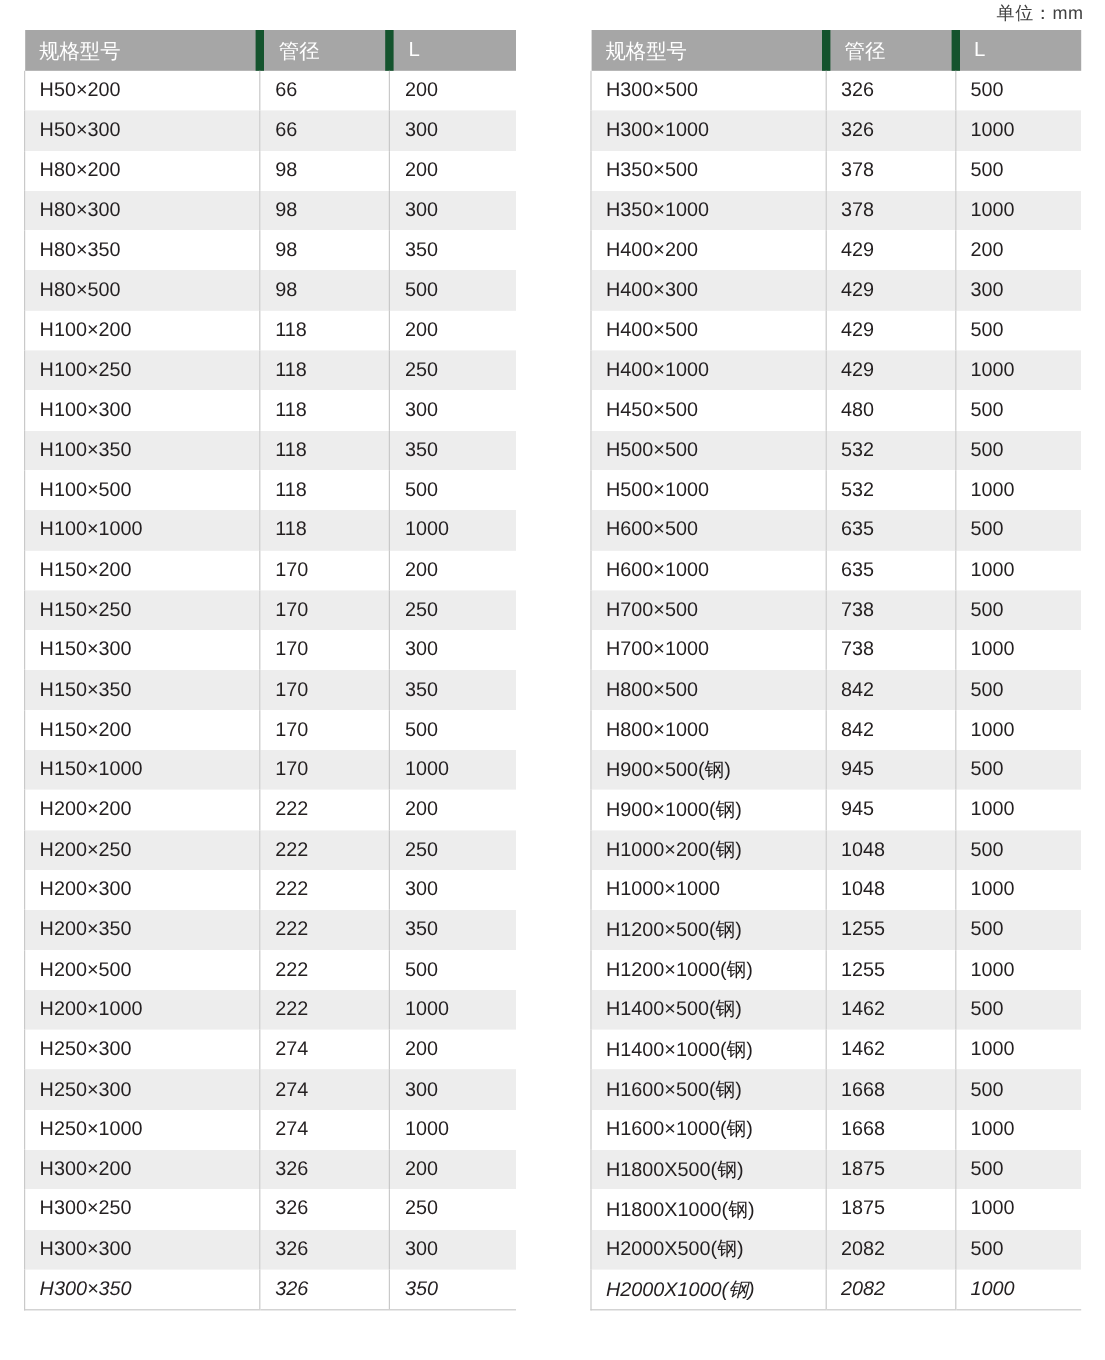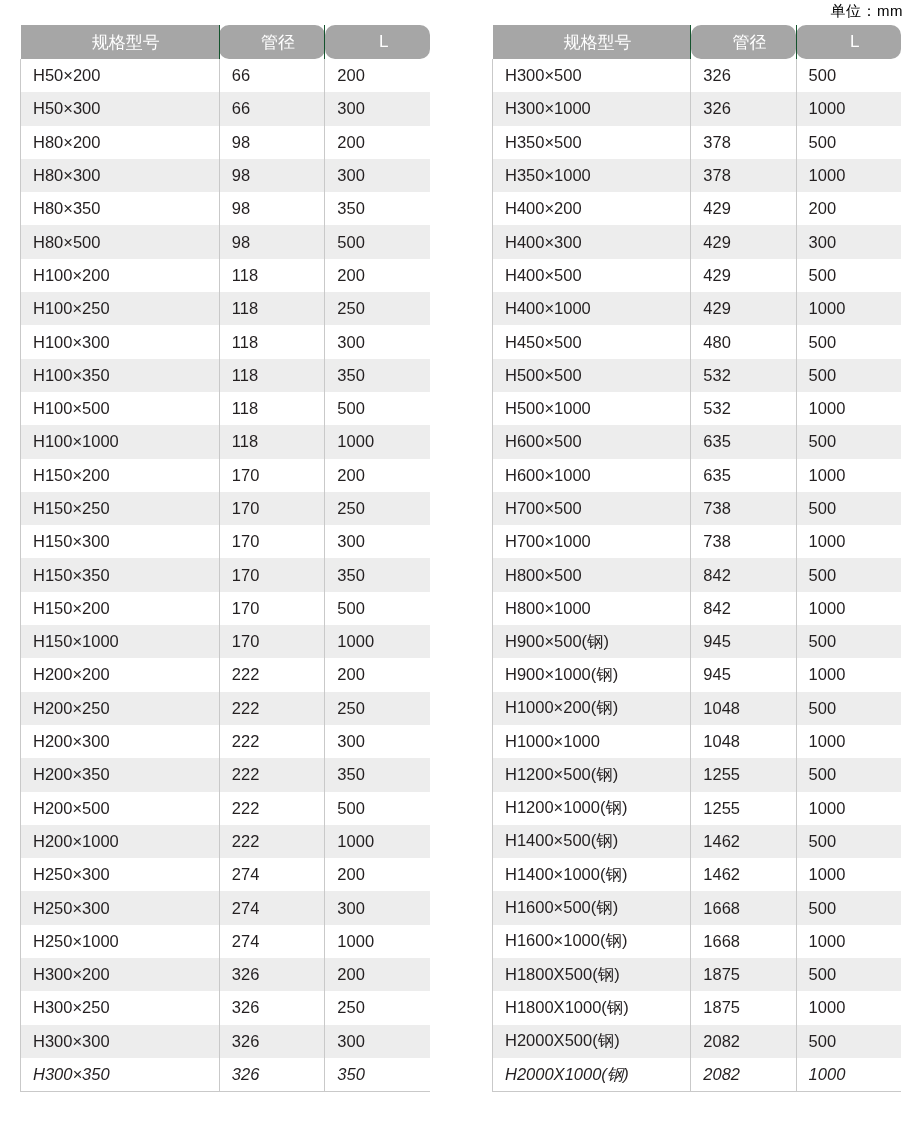--- a/index.html
+++ b/index.html
@@ -19,21 +19,21 @@
     position: relative;
     width: 921px;
     height: 1133px;
     box-sizing: border-box;
   }
   .unit-note {
     position: absolute;
     right: 18px;
     top: 2px;
     font-size: 15px;
-    color: #000000;
+    color: #404040;
     letter-spacing: 0.5px;
   }
   .tables {
     position: absolute;
     top: 25px;
     left: 20px;
     width: 881px;
     display: flex;
     gap: 62px;
     align-items: flex-start;
@@ -44,32 +44,31 @@
   }
   table.left { width: 410px; }
   table.right { width: 409px; }
 
   thead th {
     background: #a6a6a6;
     color: #ffffff;
     font-weight: normal;
     font-size: 17px;
     height: 34px;
-    text-align: center;
+    text-align: left;
     padding: 0 0 0 12px;
     border: none;
     vertical-align: middle;
   }
   thead th.c-spec { width: 50%; }
   thead th.c-dia  { width: 25%; }
   thead th.c-l    { width: 25%; }
 
   thead th.c-dia, thead th.c-l {
-    border-left: 1px solid #14532d;
-    border-radius: 10px;
+    border-left: 7px solid #14532d;
   }
 
   tbody td {
     font-size: 16.5px;
     height: 33.3px;
     padding: 0 0 0 12px;
     vertical-align: middle;
     border-left: 1px solid #c9c9c9;
     color: #231f20;
     white-space: nowrap;

